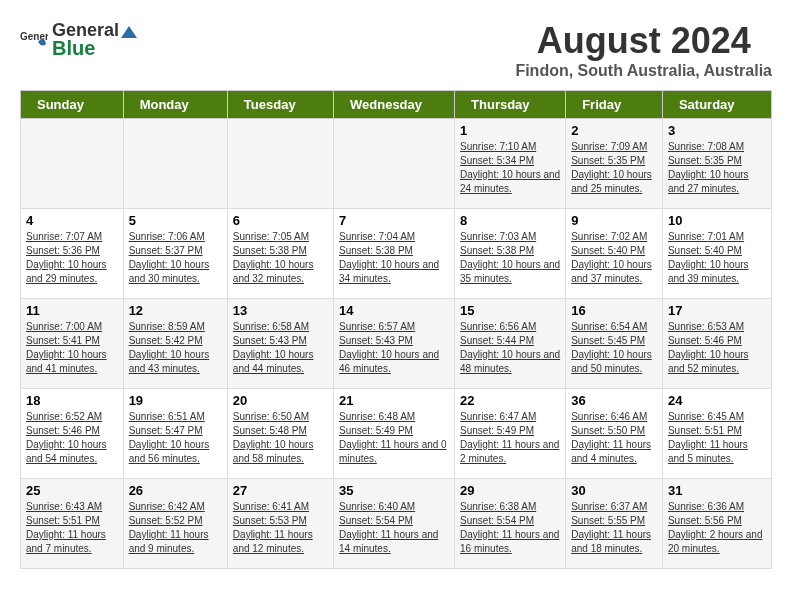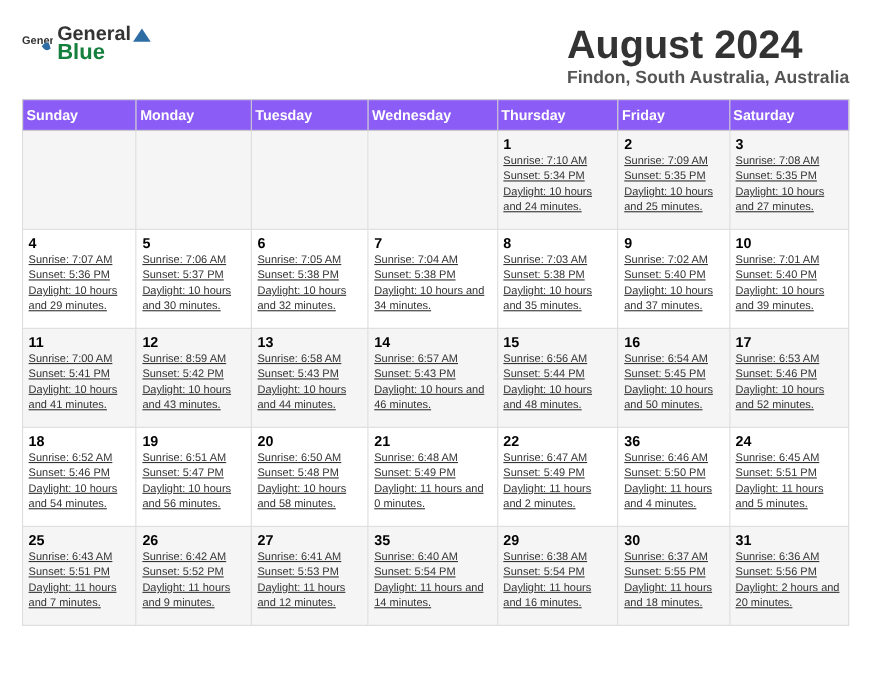--- a/index.html
+++ b/index.html
@@ -19,42 +19,42 @@
     .logo {
       display: flex;
       align-items: center;
       gap: 4px;
     }
     .logo-icon {
       width: 28px;
       height: 28px;
     }
     .title-area {
-      text-align: left;
+      text-align: center;
     }
     .main-title {
       font-size: 36px;
       font-weight: bold;
       color: #333;
     }
     .subtitle {
       font-size: 16px;
       color: #555;
       font-weight: bold;
     }
     table {
       width: 100%;
       border-collapse: collapse;
       font-size: 11px;
     }
     thead tr th {
-      background-color: #8b5cf6;
+      background-color: #4d7c0f;
       color: #fff;
       text-align: left;
-      padding: 6px 3px;
+      padding: 6px 16px;
       font-size: 13px;
       border: 1px solid #ccc;
     }
     tbody tr td {
       border: 1px solid #ddd;
       vertical-align: top;
       padding: 4px 5px;
       min-height: 80px;
       height: 90px;
     }

